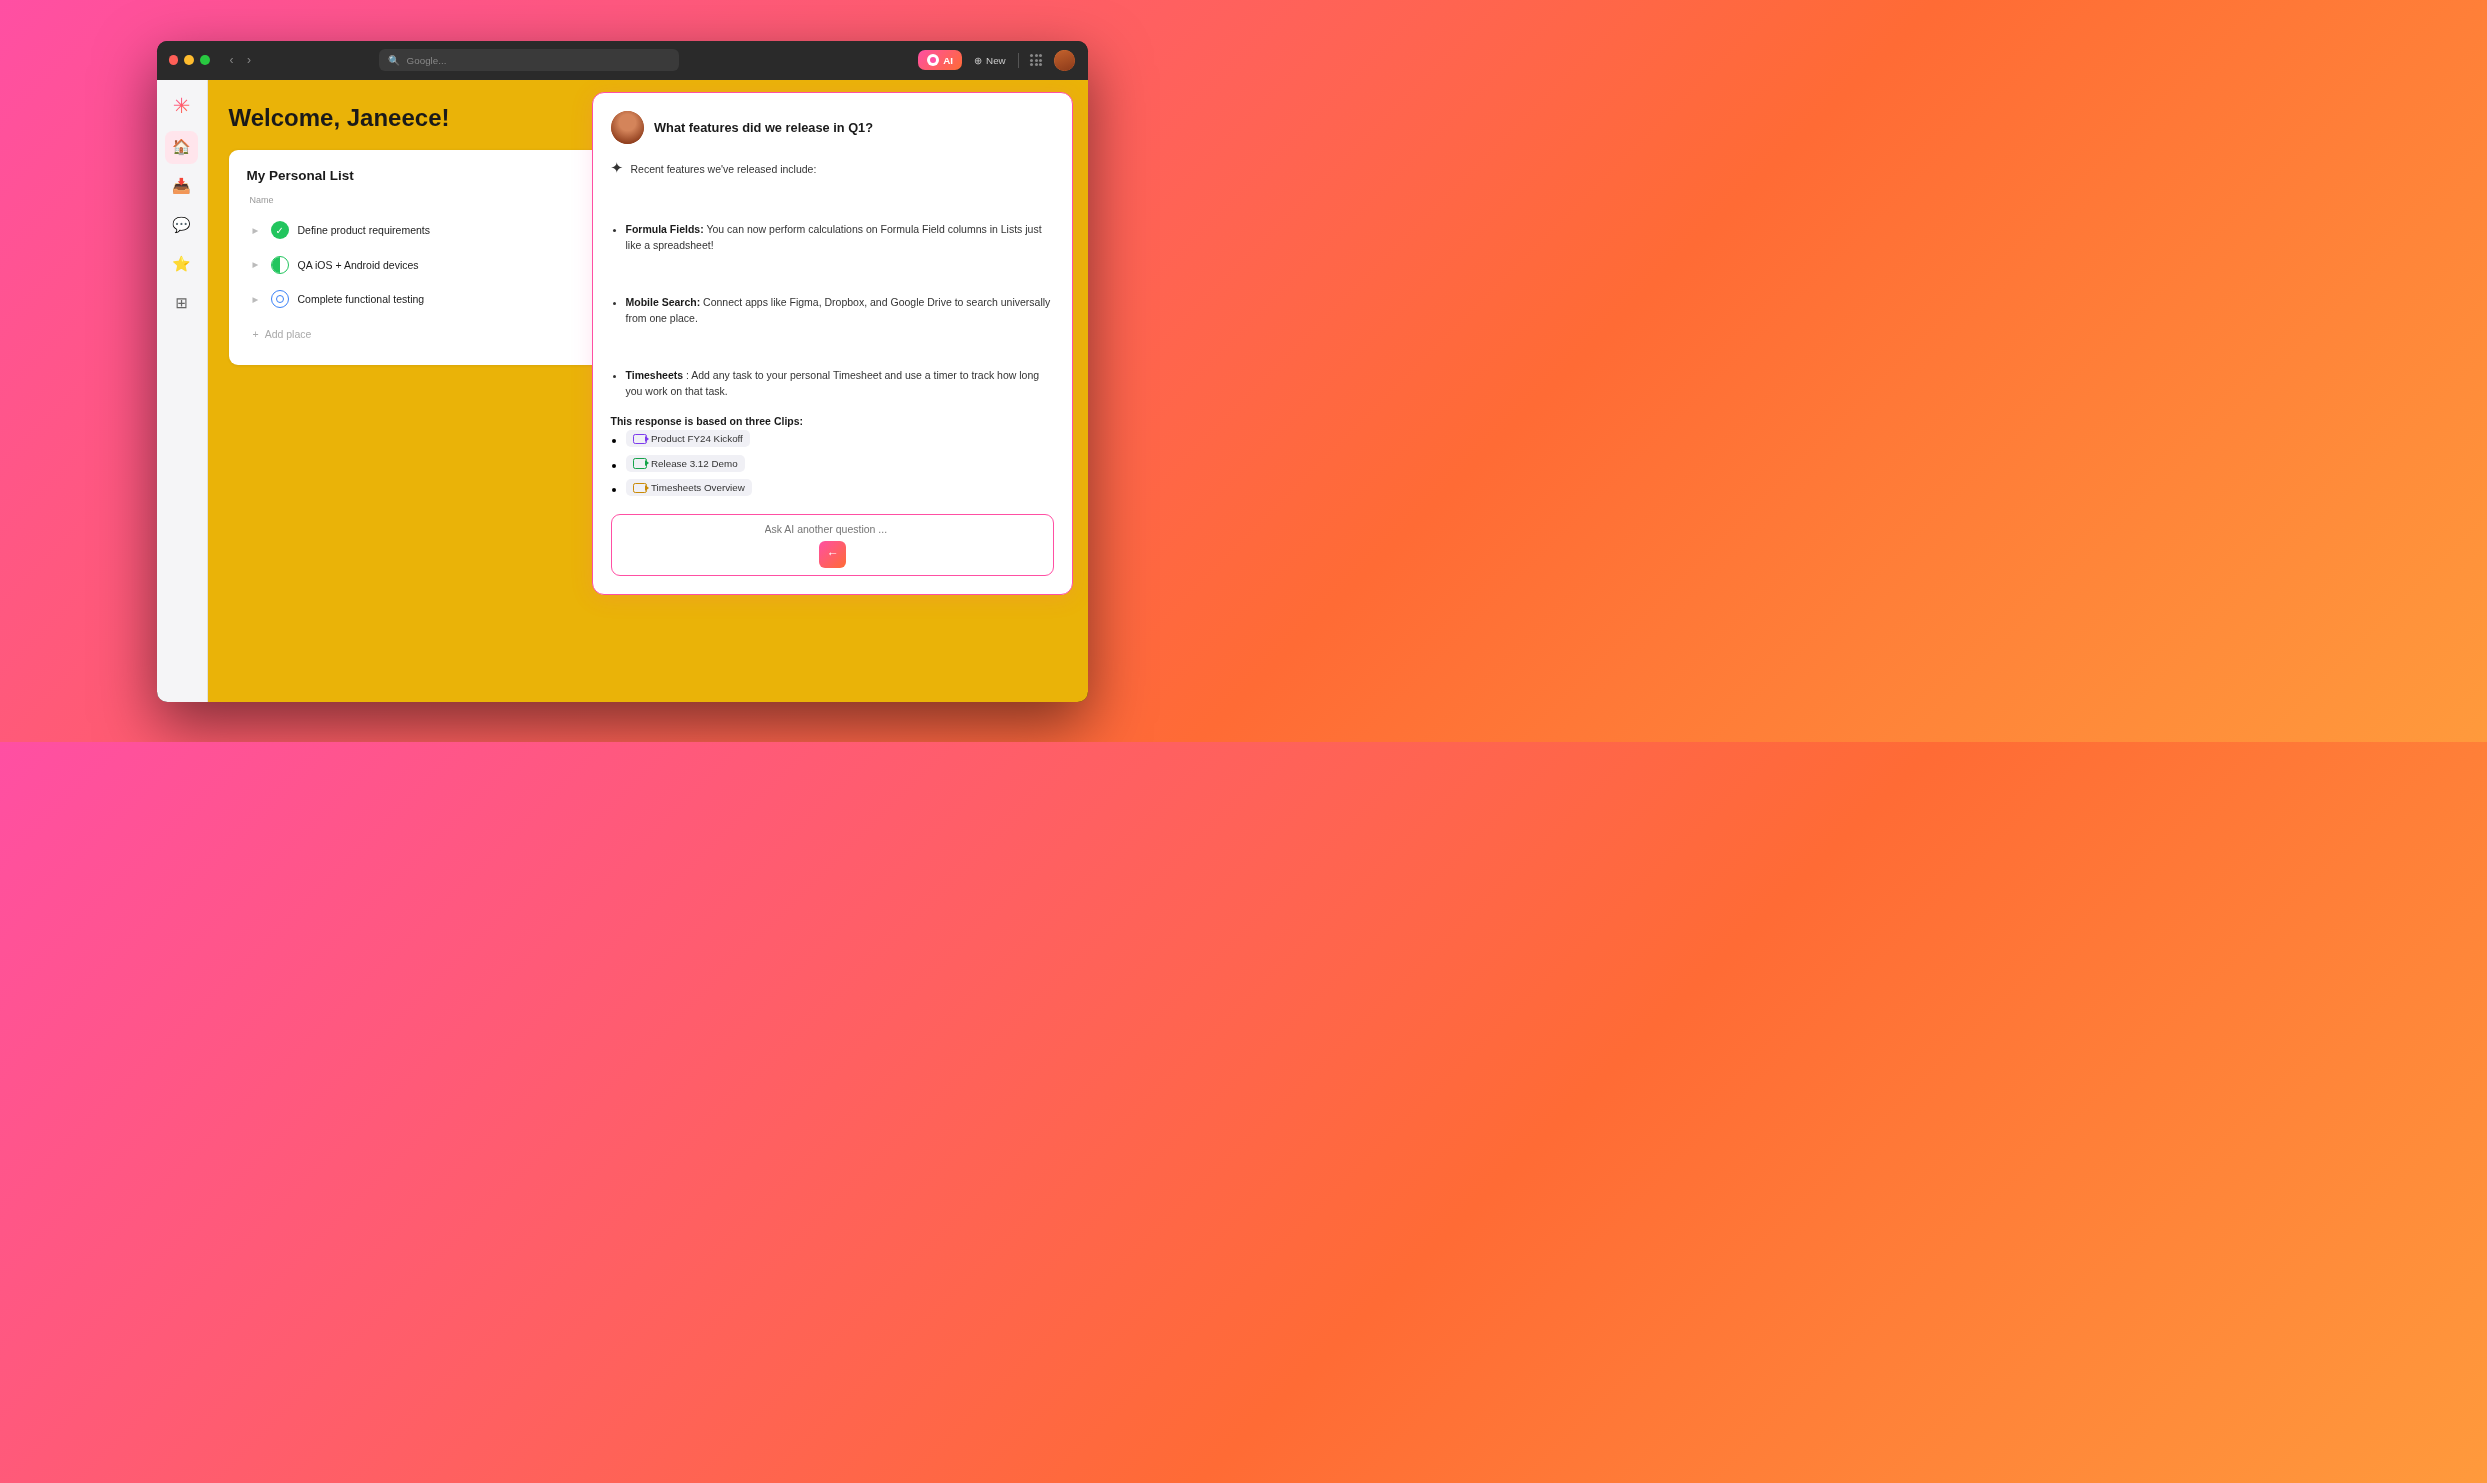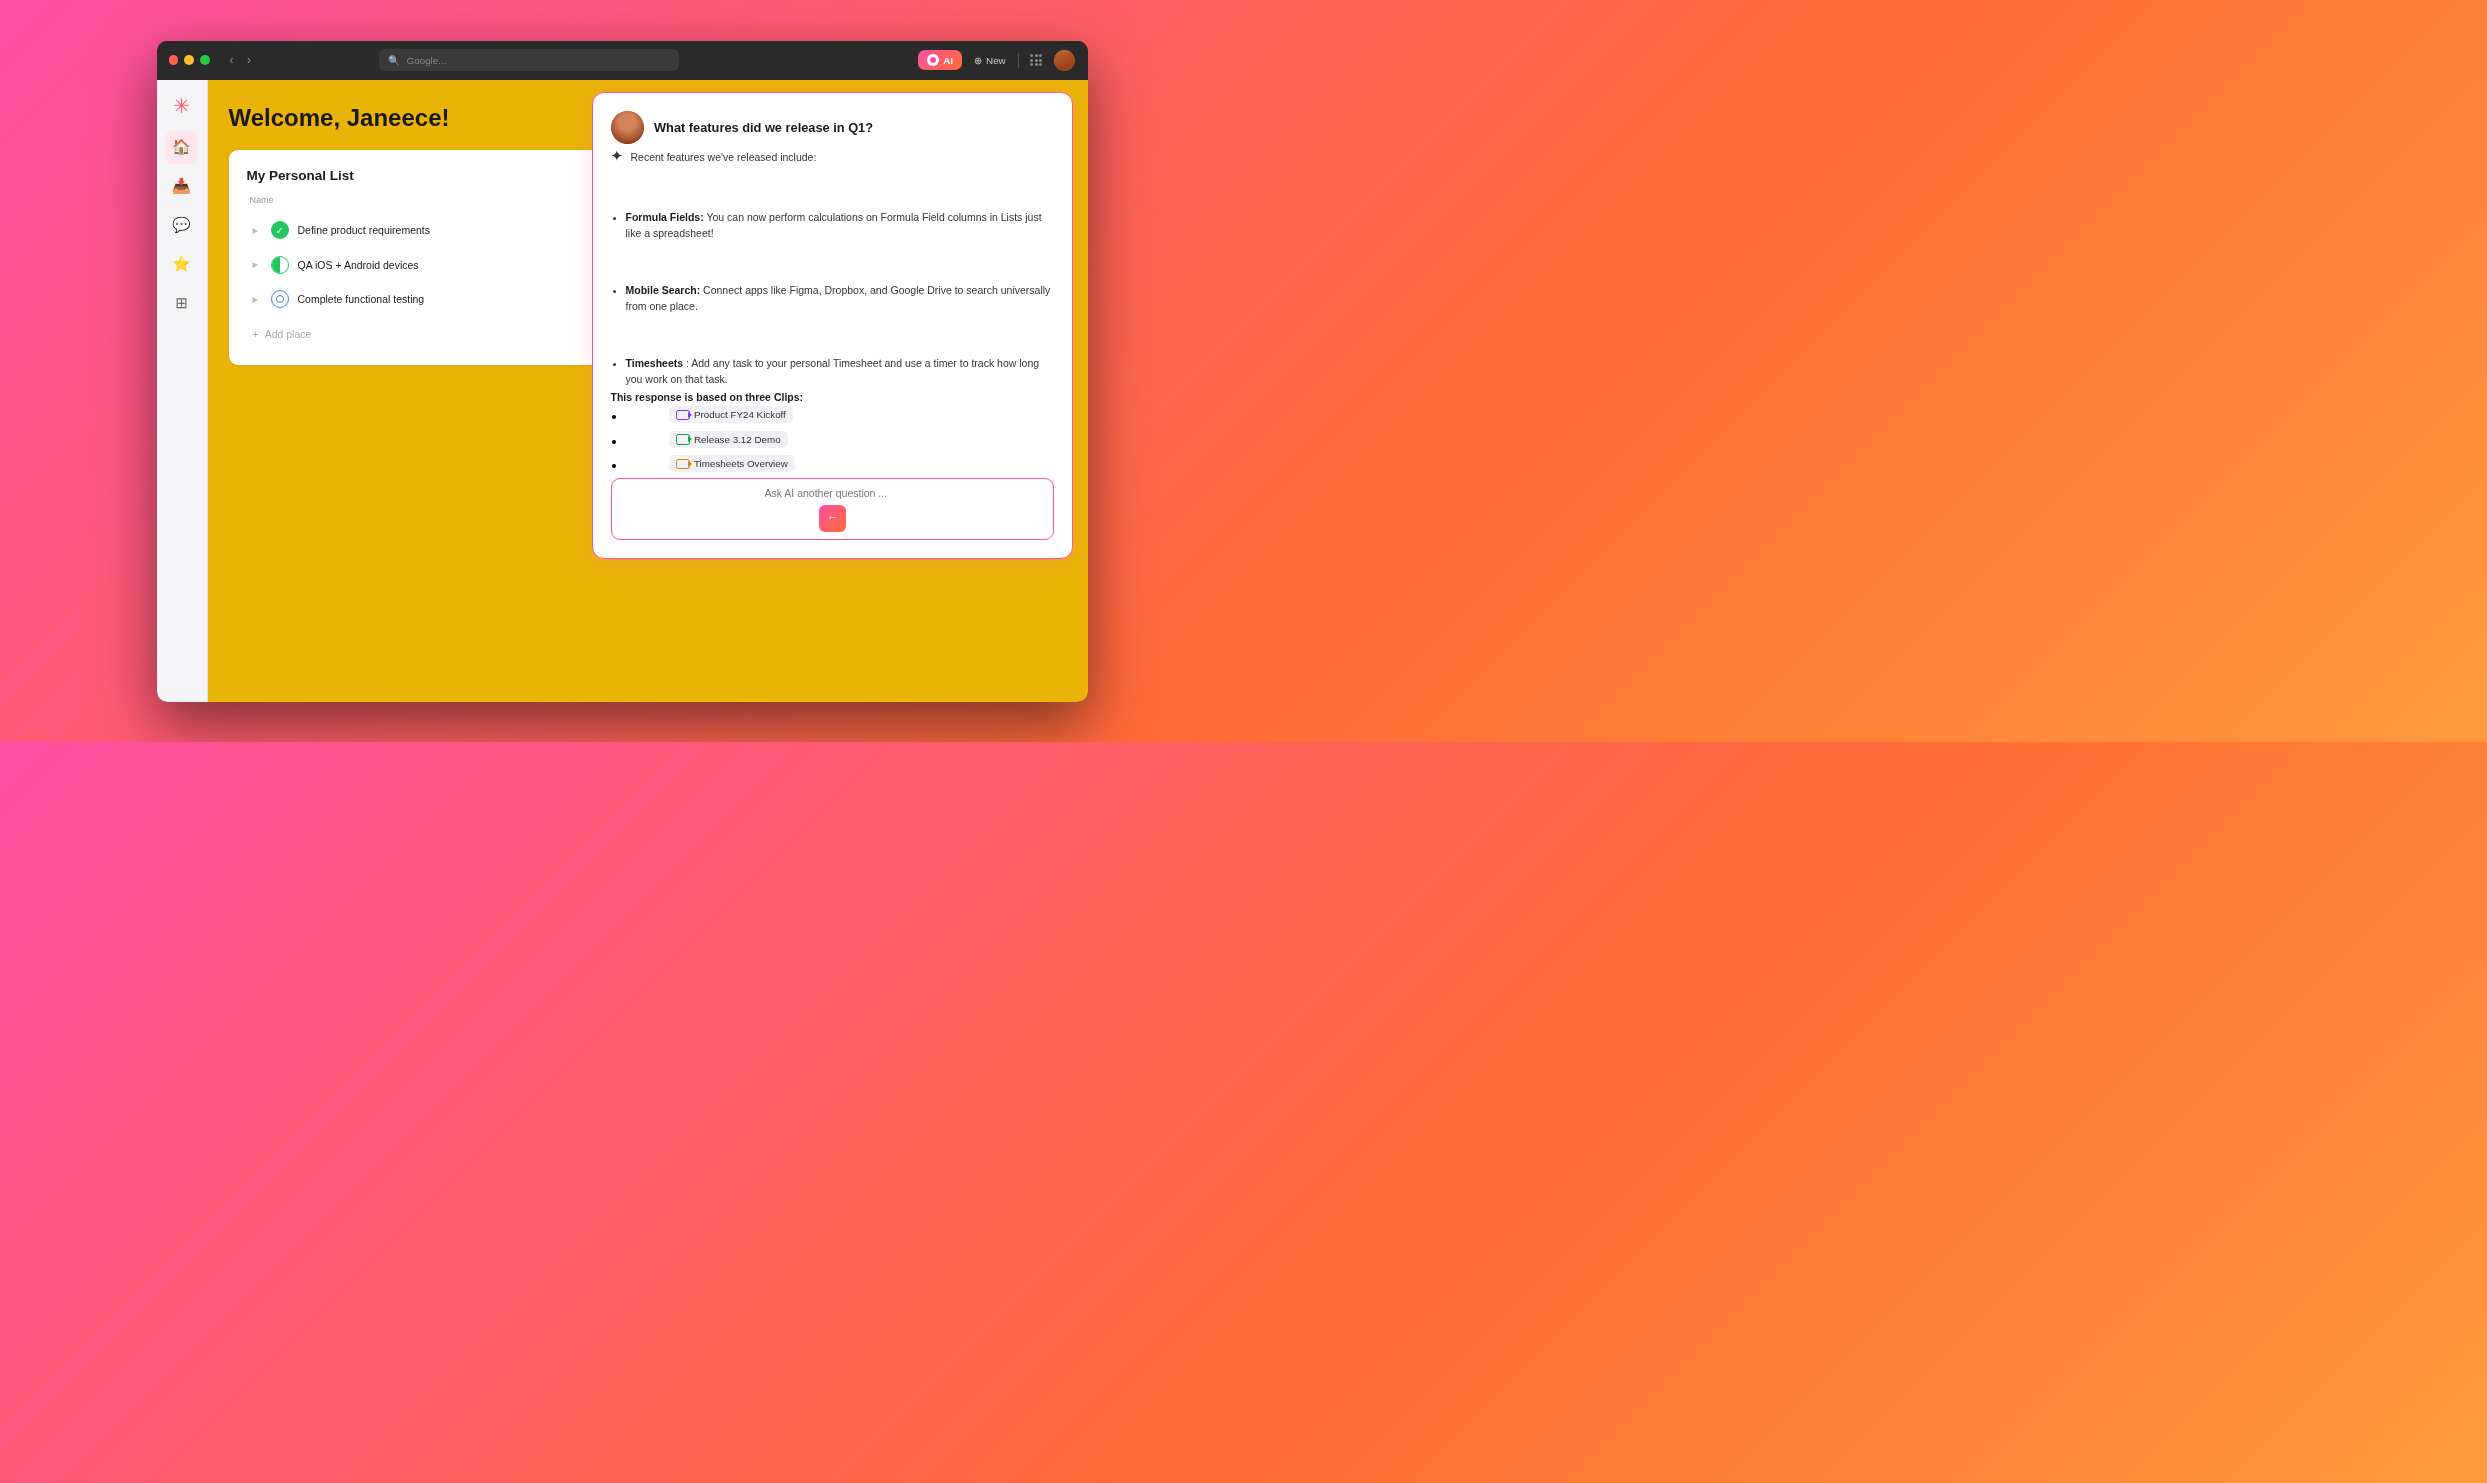--- a/index.html
+++ b/index.html
@@ -366,21 +366,21 @@
       top: 12px;
       right: 15px;
       width: 481px;
       background: white;
       border-radius: 12px;
       border: 1.5px solid #ff4fa3;
       padding: 18px;
       box-shadow: 0 3px 22.5px rgba(255, 79, 163, 0.15);
       display: flex;
       flex-direction: column;
-      gap: 0;
+      gap: 12px;
       max-height: calc(100% - 24px);
       overflow-y: auto;
     }
 
     .ai-question-header {
       display: flex;
       align-items: center;
       gap: 10.5px;
     }
 
@@ -460,21 +460,20 @@
     .clip-badge {
       display: inline-flex;
       align-items: center;
       gap: 4.5px;
       background: #f0f0f5;
       border-radius: 5px;
       padding: 3px 7.5px;
       font-size: 9.8px;
       color: #333;
       font-weight: 500;
-      margin-left: 43px;
     }
 
     .clip-video-icon {
       width: 13.5px;
       height: 10.5px;
       border-radius: 2.3px;
       border: 1.1px solid currentColor;
       position: relative;
       display: inline-flex;
       align-items: center;

